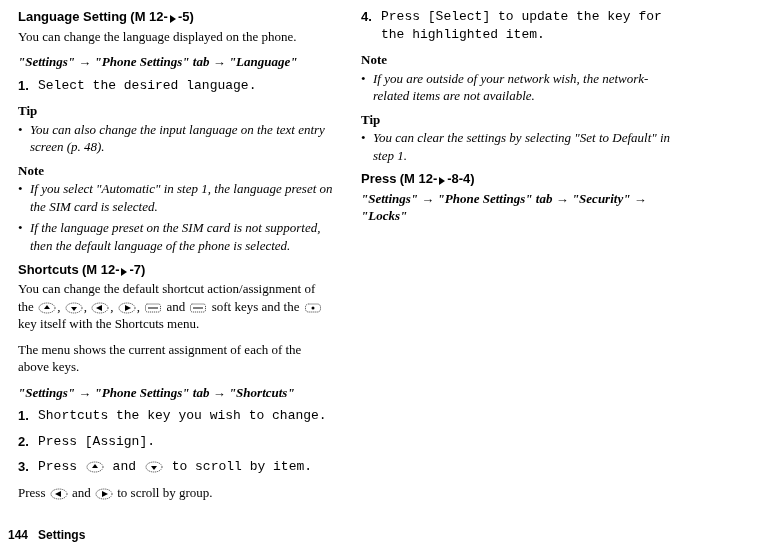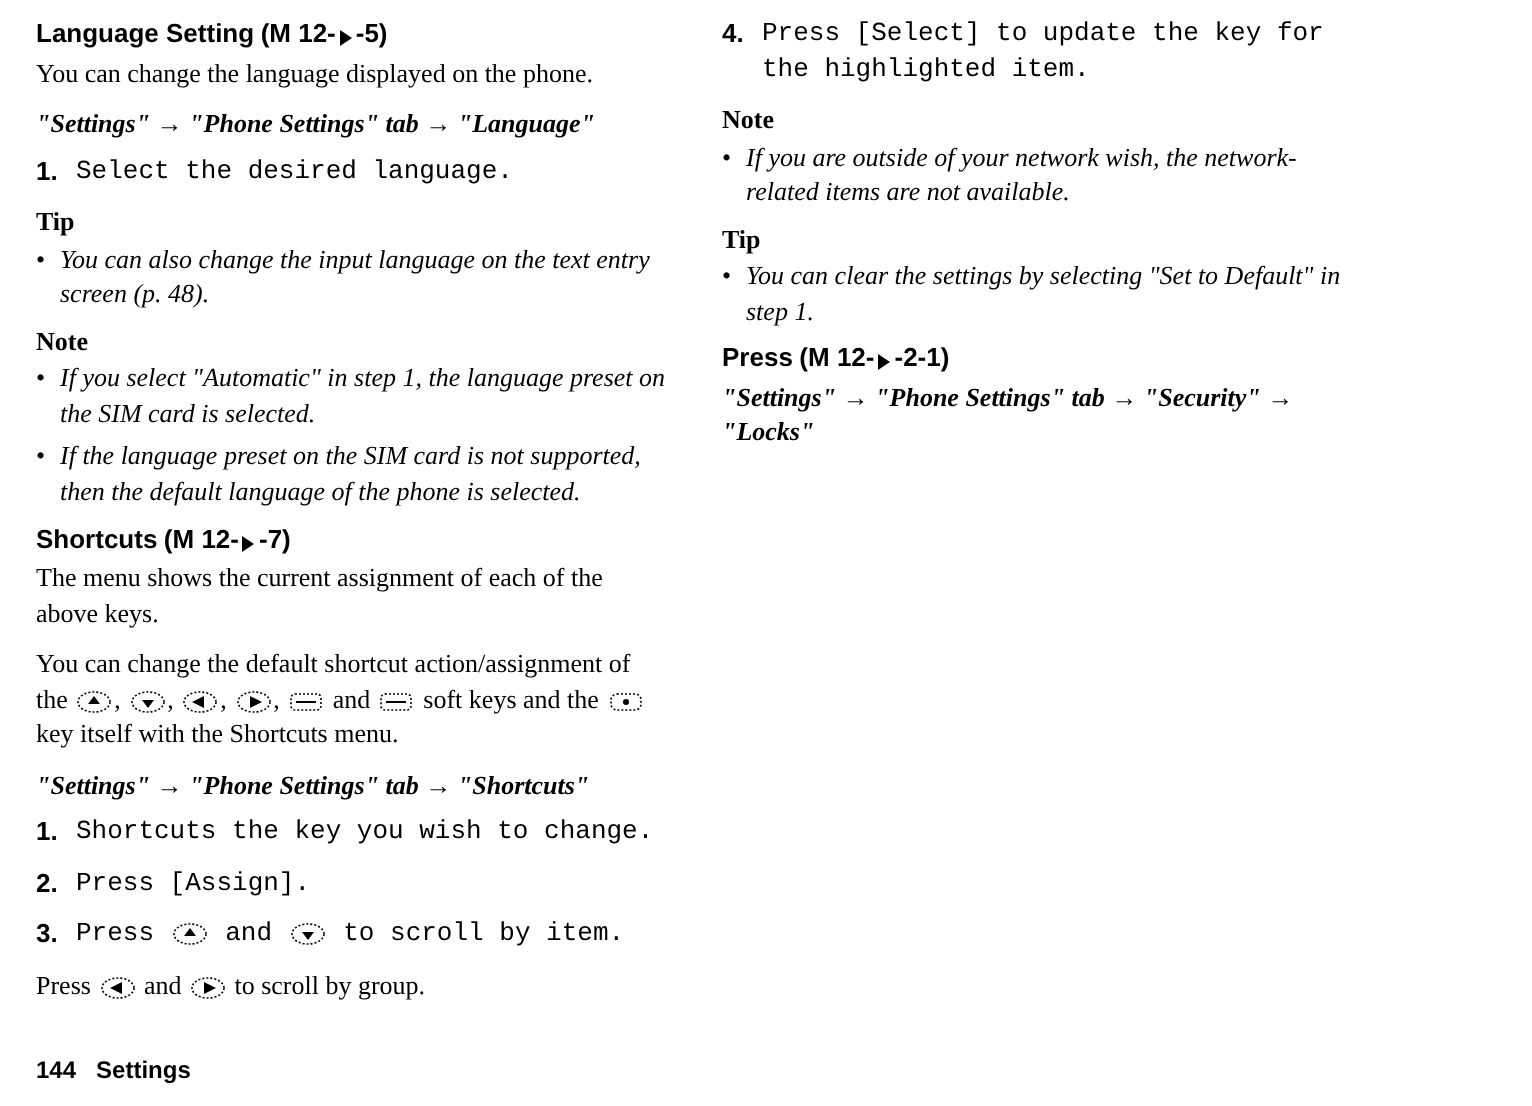--- a/index.html
+++ b/index.html
@@ -91,21 +91,21 @@
   }
   ul.bullets li .bul-body {
     flex: 1;
   }
   svg.key {
     vertical-align: -3px;
     margin: 0 1px;
   }
   .footer {
     position: absolute;
-    left: 18px;
+    left: 8px;
     bottom: 10px;
     font-family: Arial, Helvetica, sans-serif;
     font-weight: bold;
     font-size: 12px;
   }
   .footer .pn {
     margin-right: 10px;
   }
   .ml-20 {
   }
@@ -192,41 +192,41 @@
       </ul>
 
       <div class="head-line">
         <h2 class="section-title">Shortcuts</h2>
         <span class="mcode">
           <span> (M 12-</span><svg class="key" width="8" height="10">
               <use href="#arrow-right-solid"></use>
             </svg><span>-7)</span>
         </span>
       </div>
-
-      <p>The menu shows the current assignment of each of the above keys.</p>
 
       <p>
         <span>You can change the default shortcut action/assignment of the </span><svg class="key" width="18" height="12">
             <use href="#key-up"></use>
           </svg><span>, </span><svg class="key" width="18" height="12">
             <use href="#key-down"></use>
           </svg><span>, </span><svg class="key" width="18" height="12">
             <use href="#key-left"></use>
           </svg><span>, </span><svg class="key" width="18" height="12">
             <use href="#key-right"></use>
           </svg><span>, </span><svg class="key" width="18" height="12">
             <use href="#key-rect"></use>
           </svg><span> and </span><svg class="key" width="18" height="12">
             <use href="#key-rect"></use>
           </svg><span> soft keys and the </span><svg class="key" width="18" height="12">
             <use href="#key-rect-dot"></use>
           </svg><span> key itself with the Shortcuts menu.</span>
       </p>
 
+      <p>The menu shows the current assignment of each of the above keys.</p>
+
       <p class="nav-path">"Settings" → "Phone Settings" tab → "Shortcuts"</p>
 
       <ol class="steps">
         <li>
           <span class="num">1.</span>
           <span class="step-body">Shortcuts the key you wish to change.</span>
         </li>
         <li>
           <span class="num">2.</span>
           <span class="step-body">Press [Assign].</span>
@@ -275,21 +275,21 @@
           <span class="dot">•</span>
           <span class="bul-body italic">You can clear the settings by selecting "Set to Default" in step 1.</span>
         </li>
       </ul>
 
       <div class="head-line">
         <h2 class="section-title">Press</h2>
         <span class="mcode">
           <span> (M 12-</span><svg class="key" width="8" height="10">
               <use href="#arrow-right-solid"></use>
-            </svg><span>-2-1)</span>
+            </svg><span>-8-4)</span>
         </span>
       </div>
 
 
       <p class="nav-path">"Settings" → "Phone Settings" tab → "Security" → "Locks"</p>
 
     </div>
   </div>
 
   <div class="footer">

